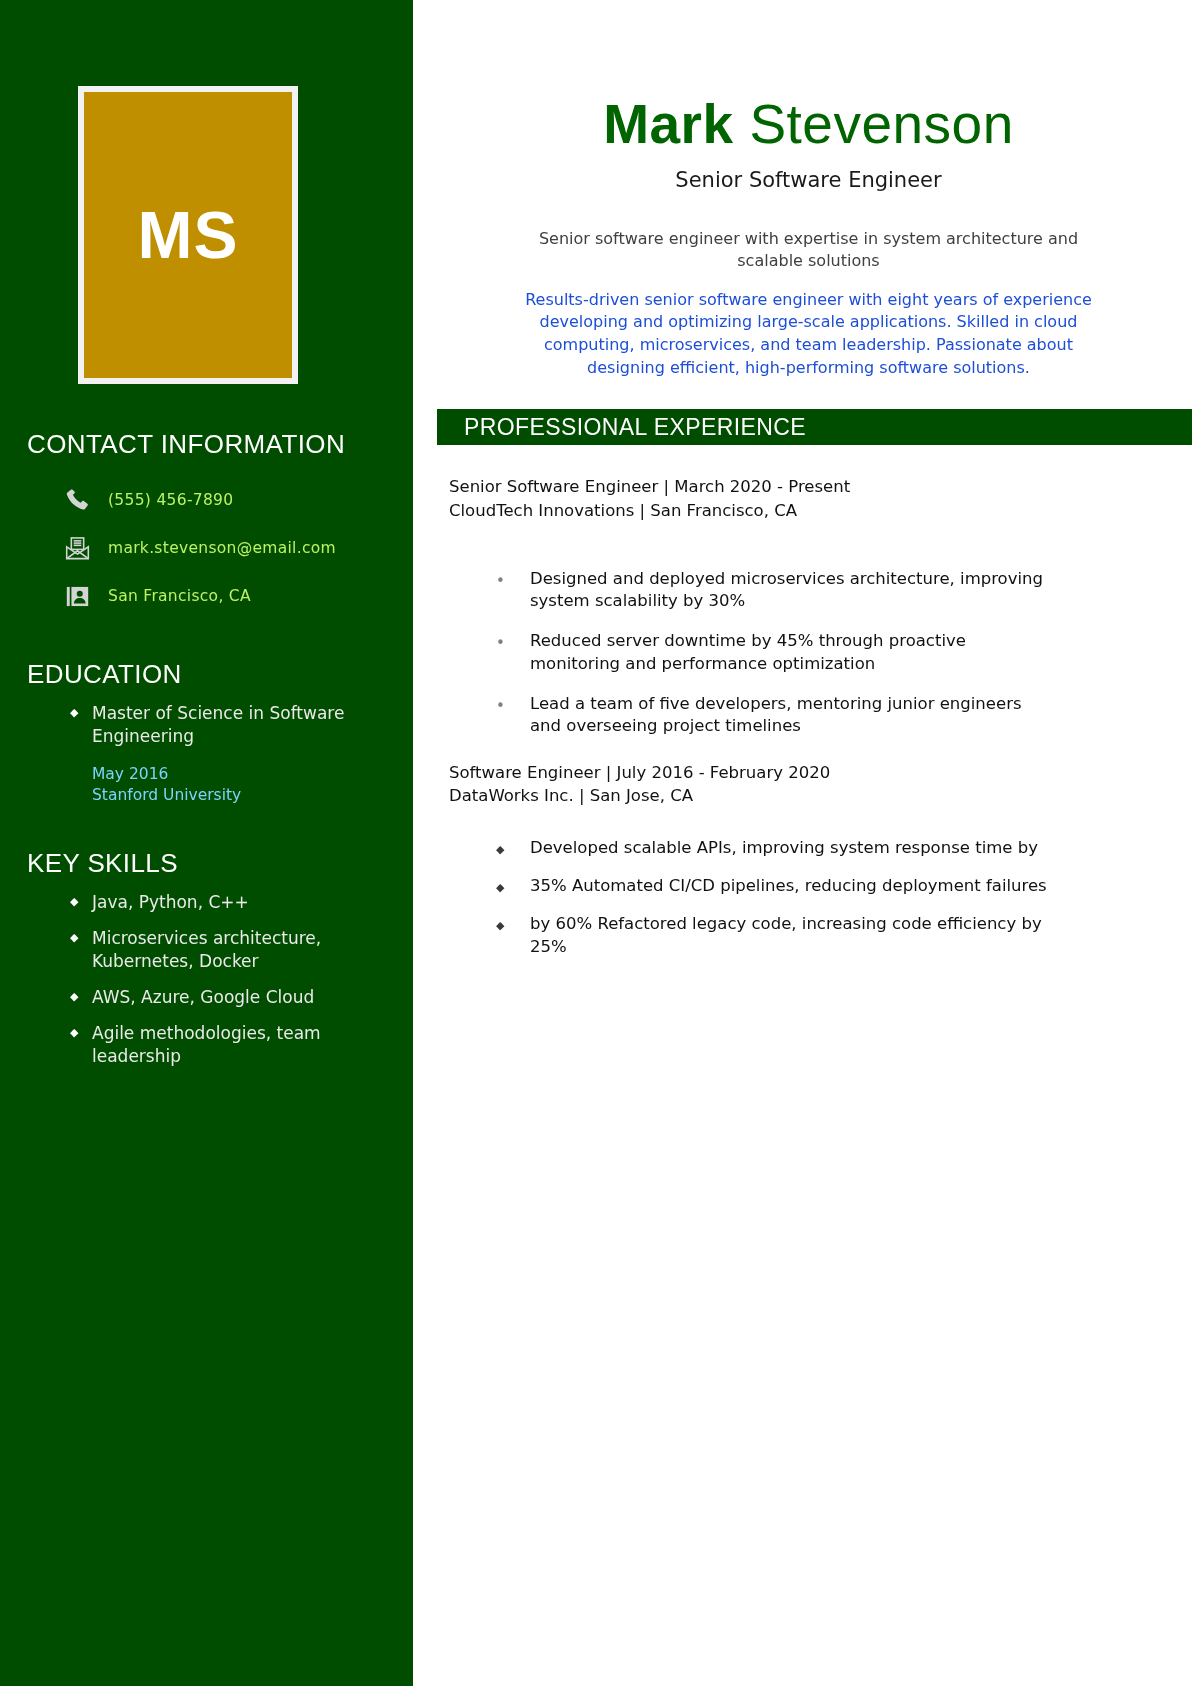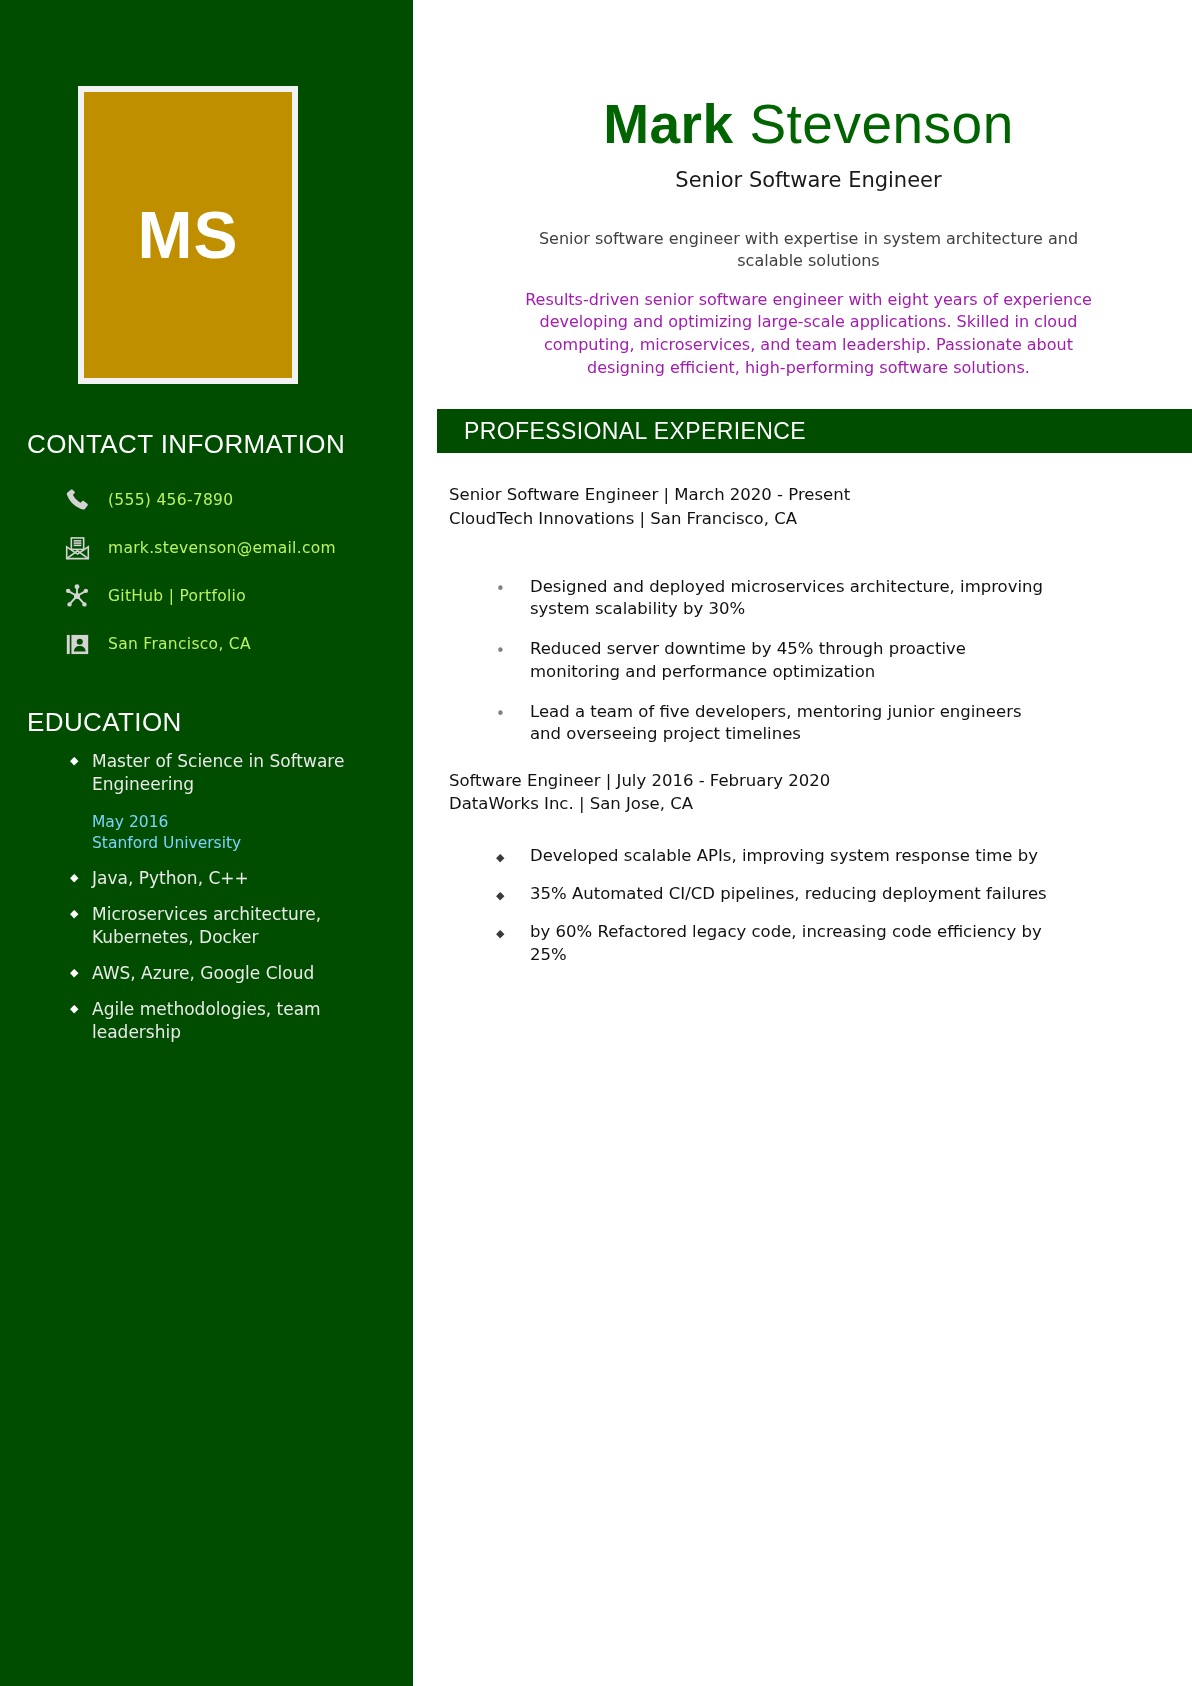--- a/index.html
+++ b/index.html
@@ -153,30 +153,30 @@
   .summary-short {
     font-size: 16px;
     line-height: 1.4;
     color: #404040;
     margin: 36px auto 0 auto;
     max-width: 560px;
   }
   .summary-long {
     font-size: 16px;
     line-height: 1.42;
-    color: #a21caf;
+    color: #1d4ed8;
     margin: 16px auto 4px auto;
     max-width: 610px;
   }
 
   .section-bar {
     background: #004d00;
     margin-top: 30px;
     margin-left: 24px;
-    height: 44px;
+    height: 36px;
     display: flex;
     align-items: center;
   }
   .section-bar-title {
     color: #ffffff;
     font-size: 23px;
     letter-spacing: 0.4px;
     padding-left: 27px;
     font-family: "Liberation Sans", "DejaVu Sans", sans-serif;
   }
@@ -255,38 +255,20 @@
             <line x1="8.6" y1="5.2" x2="15.4" y2="5.2"></line>
             <line x1="8.6" y1="7.2" x2="15.4" y2="7.2"></line>
             <line x1="8.6" y1="9.2" x2="15.4" y2="9.2"></line>
             <path d="M2.4 10.5 L12 17 L21.6 10.5 L21.6 21 L2.4 21 Z" fill="none"></path>
             <path d="M2.4 21 L12 14 L21.6 21" fill="none"></path>
           </svg>
         </span>
         <span class="contact-text">mark.stevenson@email.com</span>
       </li>
 
-      <li class="contact-row">
-        <span class="contact-icon">
-          <svg width="28" height="28" viewBox="0 0 24 24" fill="#d4d4d4" stroke="#d4d4d4" stroke-width="1.6">
-            <line x1="12" y1="12" x2="12" y2="4.5"></line>
-            <line x1="12" y1="12" x2="5" y2="8"></line>
-            <line x1="12" y1="12" x2="19" y2="8"></line>
-            <line x1="12" y1="12" x2="6" y2="18.5"></line>
-            <line x1="12" y1="12" x2="18" y2="18.5"></line>
-            <circle cx="12" cy="12" r="2.6" stroke="none"></circle>
-            <circle cx="12" cy="4" r="2.1" stroke="none"></circle>
-            <circle cx="4.4" cy="7.6" r="1.9" stroke="none"></circle>
-            <circle cx="19.6" cy="7.6" r="1.9" stroke="none"></circle>
-            <circle cx="5.6" cy="19.2" r="1.9" stroke="none"></circle>
-            <circle cx="18.4" cy="19.2" r="1.9" stroke="none"></circle>
-          </svg>
-        </span>
-        <span class="contact-text">GitHub | Portfolio</span>
-      </li>
 
       <li class="contact-row">
         <span class="contact-icon">
           <svg width="27" height="27" viewBox="0 0 24 24">
             <rect x="2.5" y="3.5" width="2.6" height="17" fill="#d4d4d4"></rect>
             <rect x="6.6" y="3.5" width="14.9" height="17" fill="#d4d4d4"></rect>
             <circle cx="14" cy="9.6" r="2.7" fill="#004d00"></circle>
             <path d="M8.8 18.2c0-3 2.3-4.8 5.2-4.8s5.2 1.8 5.2 4.8z" fill="#004d00"></path>
           </svg>
         </span>
@@ -298,20 +280,21 @@
 
     <ul class="side-list">
       <li class="side-item">
         <span class="side-bullet">◆</span>
         <span class="side-item-text">Master of Science in Software Engineering</span>
       </li>
     </ul>
     <div class="edu-sub">May 2016
 Stanford University</div>
 
+    <h2 class="side-heading" id="skills-heading">KEY SKILLS</h2>
 
     <ul class="side-list">
       <li class="side-item">
         <span class="side-bullet">◆</span>
         <span class="side-item-text">Java, Python, C++</span>
       </li>
       <li class="side-item">
         <span class="side-bullet">◆</span>
         <span class="side-item-text">Microservices architecture, Kubernetes, Docker</span>
       </li>

